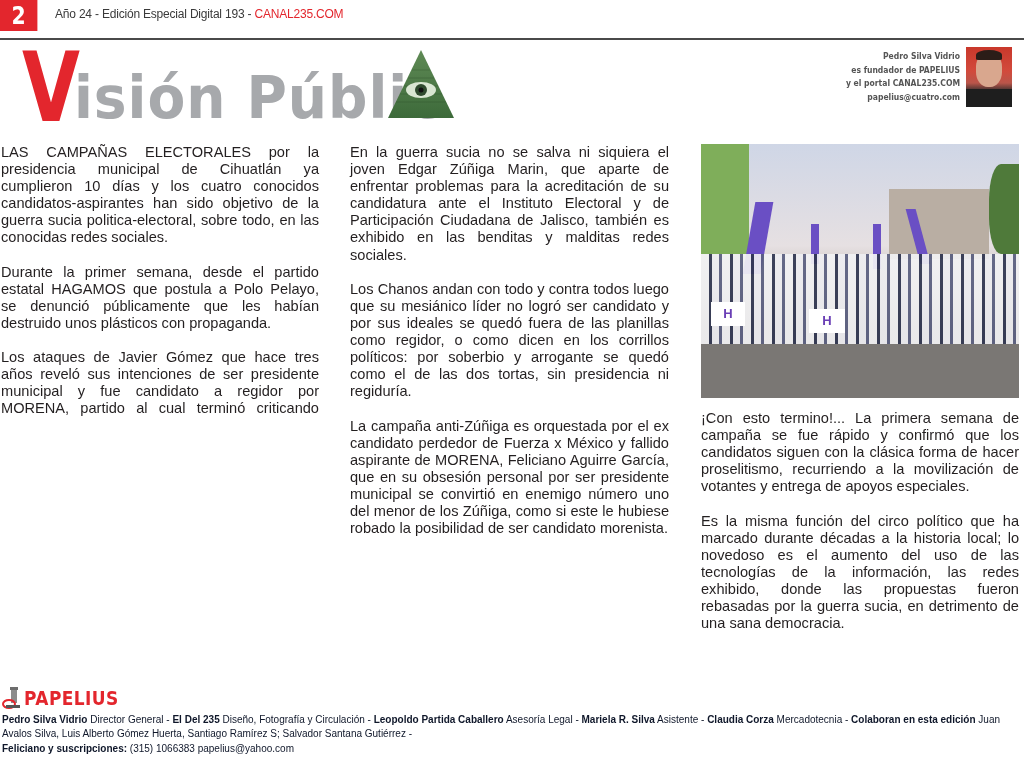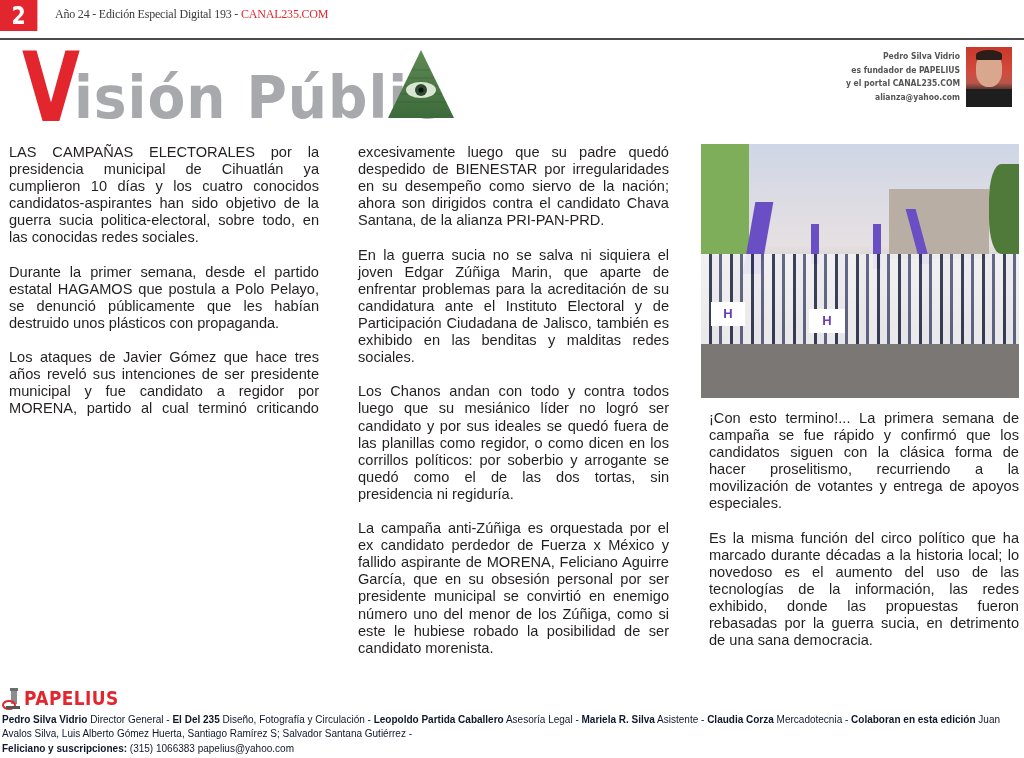--- a/index.html
+++ b/index.html
@@ -10,21 +10,21 @@
   .page-num {
     position: absolute; left: 0; top: 0; width: 44px; height: 31px;
     background: #e3262d; color: #fff;
     font-family: "DejaVu Sans", sans-serif; font-weight: bold; font-size: 24px;
     display: flex; align-items: center; justify-content: center;
     transform: scaleX(0.85);
     transform-origin: left center;
   }
   .edition {
     position: absolute; left: 55px; top: 7px;
-    font-family: Liberation Serif, serif;
+    font-family: Liberation Sans, sans-serif;
     font-size: 12px; color: #3a3a3a; letter-spacing: -0.2px;
   }
   .edition .site { color: #e3262d; }
   .top-rule {
     position: absolute; left: 0; top: 38px; width: 1024px; height: 2px; background: #4a4a4a;
   }
 
   
   .title-wrap { position: absolute; left: 22px; top: 48px; height: 80px; display: flex; align-items: flex-end; }
   .title-v {
@@ -66,21 +66,21 @@
   }
   .author-photo .shirt {
     position: absolute; left: 0; top: 42px; width: 46px; height: 18px; background: #1e1e1e;
   }
 
   
   .col {
     position: absolute; top: 144px; font-size: 14.6px; line-height: 17.1px; color: #231f20;
     text-align: justify;
   }
-  .col p { margin-bottom: 17.1px; padding-left: 8px; }
+  .col p { margin-bottom: 17.1px; }
   .col1 { left: 1px; width: 318px; }
   .col2 { left: 350px; width: 319px; }
   .col3 { left: 701px; width: 318px; top: 410px; }
 
   
   .photo {
     position: absolute; left: 701px; top: 144px; width: 318px; height: 254px; overflow: hidden;
     background: linear-gradient(180deg, #cfd6e6 0%, #e6e0e2 40%, #bfb7b0 58%, #8d8782 72%, #6f6b68 100%);
   }
   .photo .bldg-l { position: absolute; left: 0; top: 0; width: 48px; height: 110px; background: #7fae5a; }
@@ -91,21 +91,21 @@
     background:
       repeating-linear-gradient(90deg, #f2f2f4 0 8px, #2f3550 8px 11px, #eeeef2 11px 18px, #5a5f80 18px 21px);
     opacity: 0.92;
   }
   .photo .street { position: absolute; left: 0; top: 200px; width: 318px; height: 54px; background: #7a7774; }
   .photo .flag { position: absolute; background: #6a4fc4; }
   .photo .sign { position: absolute; background: #fff; color: #6a3fb5; font-weight: bold; font-size: 13px; text-align: center; }
 
   
   .papelius-logo {
-    position: absolute; left: 2px; top: 686px; height: 24px; display: flex; align-items: flex-end;
+    position: absolute; left: 2px; top: 686px; height: 24px; display: flex; align-items: center;
   }
   .papelius-logo .word {
     font-family: "DejaVu Sans", sans-serif; font-weight: bold; font-size: 20px; color: #e3262d;
     transform: scaleX(0.85); transform-origin: left center; letter-spacing: 0.5px;
     margin-left: 2px;
   }
   .credits {
     position: absolute; left: 2px; top: 713px; width: 1020px;
     font-size: 10px; line-height: 14.3px; color: #0f172a;
   }
@@ -141,36 +141,35 @@
   </g>
   <ellipse cx="33" cy="40" rx="15" ry="8" fill="#d9e6d2"></ellipse>
   <circle cx="33" cy="40" r="6" fill="#2f4a2e"></circle>
   <circle cx="33" cy="40" r="2.5" fill="#111"></circle>
 </svg>
 
 <div class="author-text">
   <div>Pedro Silva Vidrio</div>
   <div>es fundador de PAPELIUS</div>
   <div>y el portal CANAL235.COM</div>
-  <div>alianza@yahoo.com</div>
+  <div>papelius@cuatro.com</div>
 </div>
 <div class="author-photo">
   <div class="face"></div>
   <div class="hair"></div>
   <div class="shirt"></div>
 </div>
 
 <div class="col col1">
   <p>LAS CAMPAÑAS ELECTORALES por la presidencia municipal de Cihuatlán ya cumplieron 10 días y los cuatro conocidos candidatos-aspirantes han sido objetivo de la guerra sucia politica-electoral, sobre todo, en las conocidas redes sociales.</p>
   <p>Durante la primer semana, desde el partido estatal HAGAMOS que postula a Polo Pelayo, se denunció públicamente que les habían destruido unos plásticos con propaganda.</p>
   <p style="text-align-last: justify;">Los ataques de Javier Gómez que hace tres años reveló sus intenciones de ser presidente municipal y fue candidato a regidor por MORENA, partido al cual terminó criticando</p>
 </div>
 
 <div class="col col2">
-  <p>excesivamente luego que su padre quedó despedido de BIENESTAR por irregularidades en su desempeño como siervo de la nación; ahora son dirigidos contra el candidato Chava Santana, de la alianza PRI-PAN-PRD.</p>
   <p>En la guerra sucia no se salva ni siquiera el joven Edgar Zúñiga Marin, que aparte de enfrentar problemas para la acreditación de su candidatura ante el Instituto Electoral y de Participación Ciudadana de Jalisco, también es exhibido en las benditas y malditas redes sociales.</p>
   <p>Los Chanos andan con todo y contra todos luego que su mesiánico líder no logró ser candidato y por sus ideales se quedó fuera de las planillas como regidor, o como dicen en los corrillos políticos: por soberbio y arrogante se quedó como el de las dos tortas, sin presidencia ni regiduría.</p>
   <p>La campaña anti-Zúñiga es orquestada por el ex candidato perdedor de Fuerza x México y fallido aspirante de MORENA, Feliciano Aguirre García, que en su obsesión personal por ser presidente municipal se convirtió en enemigo número uno del menor de los Zúñiga, como si este le hubiese robado la posibilidad de ser candidato morenista.</p>
 </div>
 
 <div class="photo">
   <div class="bldg-l"></div>
   <div class="bldg-r"></div>
   <div class="tree"></div>
   <div class="flag" style="left:48px;top:58px;width:18px;height:72px;transform:skewX(-10deg);"></div>

